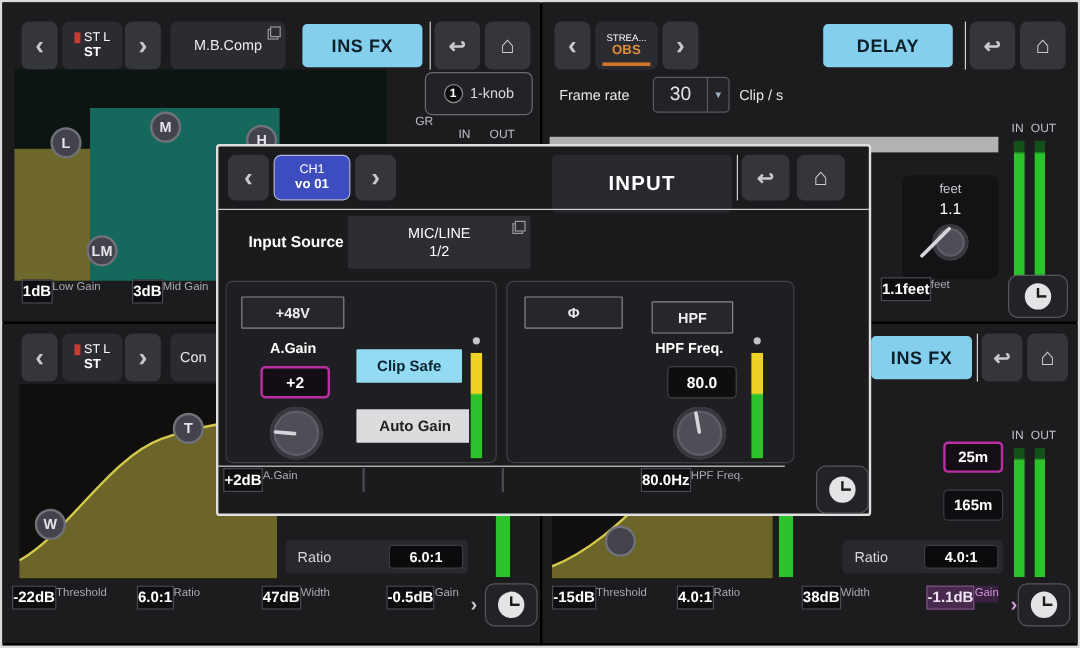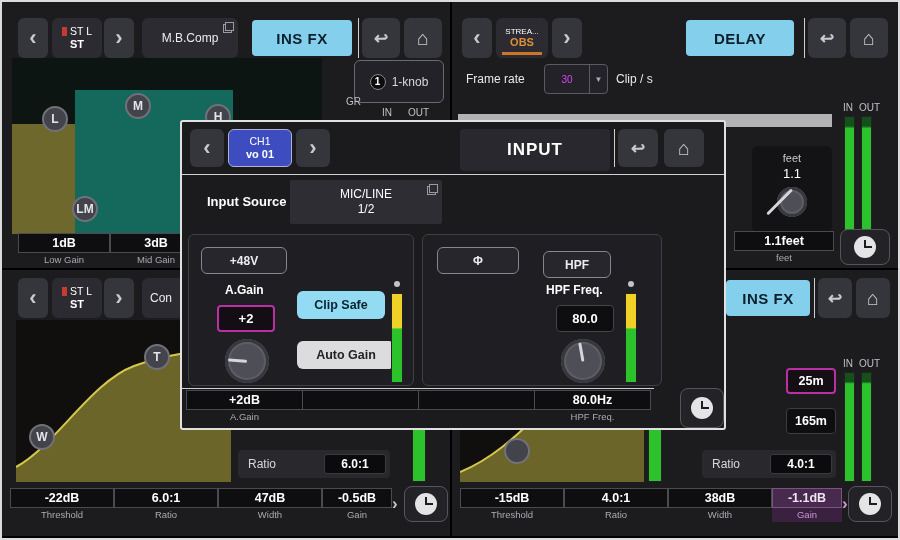--- a/index.html
+++ b/index.html
@@ -25,21 +25,21 @@
              justify-content:center;font-size:12px;color:#ececf0}
   .titlebox{position:absolute;background:#84cfec;color:#0c1f2a;font-weight:bold;font-size:15px;
             letter-spacing:.5px;border-radius:4px;display:flex;align-items:center;justify-content:center}
   .darktitle{position:absolute;background:#28282e;color:#fff;font-weight:bold;font-size:17px;
              letter-spacing:1px;border-radius:4px;display:flex;align-items:center;justify-content:center}
   .vsep{position:absolute;width:1px;background:#cfcfcf}
   .copy{position:absolute;top:4px;right:4px;width:11px;height:11px}
   .copy::before{content:"";position:absolute;left:0;bottom:0;width:7px;height:7px;border:1px solid #9a9aa0}
   .copy::after{content:"";position:absolute;right:0;top:0;width:7px;height:7px;border:1px solid #9a9aa0;background:#2b2b31}
   
-  .cellwrap{position:absolute;display:flex;flex-direction:column}
+  .cellwrap{position:absolute;display:flex;}
   .cellwrap .v{border:1px solid #4a4a50;background:#0e0e11;color:#fff;font-weight:bold;font-size:12.5px;
                text-align:center;height:20px;line-height:18px}
   .cellwrap .l{font-size:9.5px;color:#aaaab0;text-align:center;height:14px;line-height:13px}
   .cellwrap.purple .v{background:#472a4d;border-color:#7c5383;color:#efe2f2}
   .cellwrap.purple .l{background:#3a2140;color:#cf93d6}
   .i-exp{position:absolute;color:#c8c8cc;font-weight:bold}
   .i-exp::before{content:"›";font-size:17px}
   .i-exp.pink{color:#d898d8}
   
   .knob{position:absolute;border-radius:50%;background:#4e4e57;
@@ -55,26 +55,26 @@
   .clip{position:absolute;width:6px;height:6px;border-radius:50%;background:#c3c3c9}
   .clockbtn{position:absolute;background:#232327;border:1px solid #55555c;border-radius:8px;
             display:flex;align-items:center;justify-content:center}
   .clockface{width:22px;height:22px;border-radius:50%;background:#e4e4e6;position:relative}
   .clockface::before{content:"";position:absolute;left:10px;top:4px;width:2px;height:8px;background:#1c1c1c}
   .clockface::after{content:"";position:absolute;left:11px;top:10px;width:7px;height:2px;background:#1c1c1c}
   
   .lbl{position:absolute;color:#c0c0c6;font-size:10px}
   .txt{position:absolute;color:#e8e8ea;font-size:12px}
   .dd{position:absolute;background:#222228;border:1px solid #5a5a62;border-radius:4px;display:flex;
-      align-items:center;color:#d946ef;font-size:10px}
+      align-items:center;color:#e5e5e5;font-size:16px}
   .dd .val{flex:1;text-align:center}
   .dd .arr{width:18px;height:100%;border-left:1px solid #5a5a62;color:#9eaebc;display:flex;
            align-items:center;justify-content:center}
   .dd .arr::before{content:"▼";font-size:8px}
-  .pillbtn{position:absolute;background:#26262c;border:1px solid #86868c;border-radius:6px;color:#ececf0;
+  .pillbtn{position:absolute;background:#26262c;border:1px solid #86868c;border-radius:1px;color:#ececf0;
            font-size:12px;font-weight:bold;display:flex;align-items:center;justify-content:center}
   .grp{position:absolute;border:1px solid #3f3f46;border-radius:6px;background:#1f1f23}
   .valbox{position:absolute;display:flex;align-items:center;justify-content:center;
           font-size:12.5px;font-weight:bold;color:#fff;border-radius:4px}
   .ratiorow{position:absolute;background:#28282d;border-radius:4px;display:flex;align-items:center}
   .ratiorow .rl{font-size:12px;color:#d8d8dc;padding-left:10px}
   .ratiorow .rv{margin-left:auto;margin-right:4px;width:62px;height:20px;background:#0b0b0d;
                 border:1px solid #3a3a3f;border-radius:3px;color:#fff;font-size:12px;font-weight:bold;
                 display:flex;align-items:center;justify-content:center}
   .circ1{width:16px;height:16px;border-radius:50%;background:#0c0c0e;border:1px solid #888;color:#fff;
@@ -121,21 +121,21 @@
         <span>M</span>
       </div>
     <div class="lknob" style="left:193px;top:46px">
         <span>H</span>
       </div>
     <div class="lknob" style="left:60px;top:138px">
         <span>LM</span>
       </div>
   </div>
 
-  <div class="abs" style="left:352px;top:58px;width:90px;height:43px;background:#222228;border:1px solid #6a6a70;border-radius:6px;display:flex;align-items:center;justify-content:center">
+  <div class="abs" style="left:352px;top:58px;width:90px;height:36px;background:#222228;border:1px solid #6a6a70;border-radius:6px;display:flex;align-items:center;justify-content:center">
     <span class="circ1"></span>
     <span style="font-size:12px;color:#d8d8dc">1-knob</span>
   </div>
   <span class="lbl" style="left:344px;top:94px">GR</span>
   <span class="lbl" style="left:380px;top:105px">IN</span>
   <span class="lbl" style="left:406px;top:105px">OUT</span>
 
   <div class="cellwrap" style="left:16px;top:231px;width:92px">
     <span class="v">1dB</span>
       <span class="l">Low Gain</span>
@@ -313,21 +313,21 @@
   </div>
 </div>
 
 <div class="overlay">
   <div class="sqbtn i-back" style="left:8px;top:7px;width:34px;height:38px"></div>
   <div class="chanbtn" style="left:46px;top:7px;width:64px;height:38px;background:#3d4dc0;border:1px solid #b0b4d0">
     <span class="l1">CH1</span>
     <span class="l2">vo 01</span>
   </div>
   <div class="sqbtn i-next" style="left:114px;top:7px;width:34px;height:38px"></div>
-  <div class="darktitle" style="left:278px;top:7px;width:150px;height:42px">
+  <div class="darktitle" style="left:278px;top:7px;width:150px;height:48px">
     <span>INPUT</span>
   </div>
   <div class="vsep" style="left:432px;top:7px;height:38px"></div>
   <div class="sqbtn i-undo" style="left:436px;top:7px;width:40px;height:38px"></div>
   <div class="sqbtn i-home" style="left:482px;top:7px;width:40px;height:38px"></div>
   <div class="hline" style="top:52px"></div>
 
   <span class="abs" style="left:25px;top:72px;font-size:13px;font-weight:bold;color:#fff">Input Source</span>
   <div class="abs" style="left:108px;top:58px;width:152px;height:44px;background:#2d2d33;border-radius:2px;display:flex;flex-direction:column;align-items:center;justify-content:center;line-height:1.25">
     <span style="font-size:12px">MIC/LINE</span>

